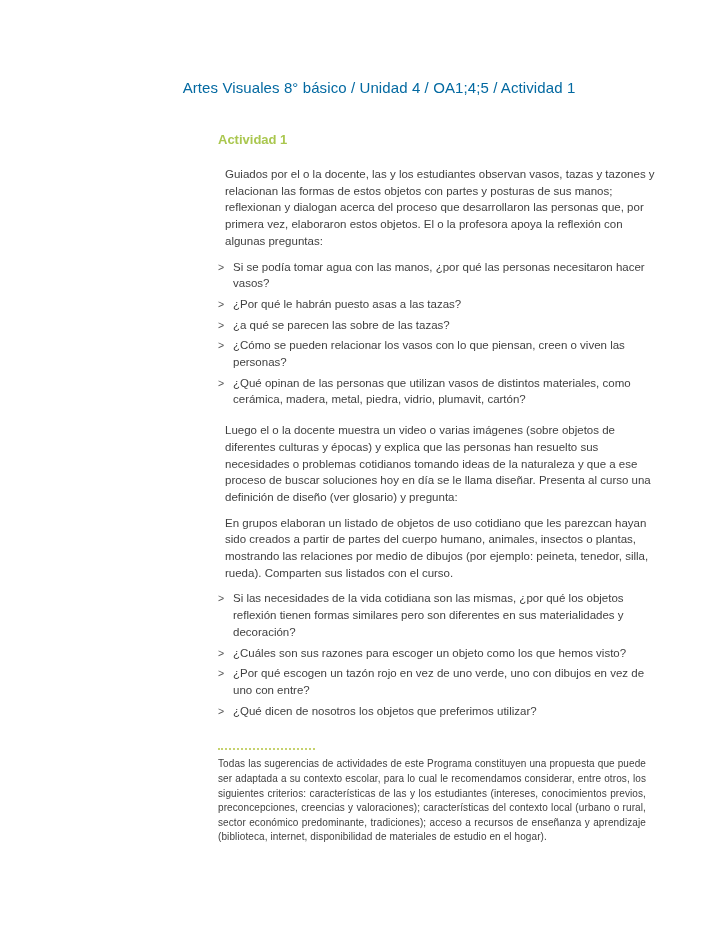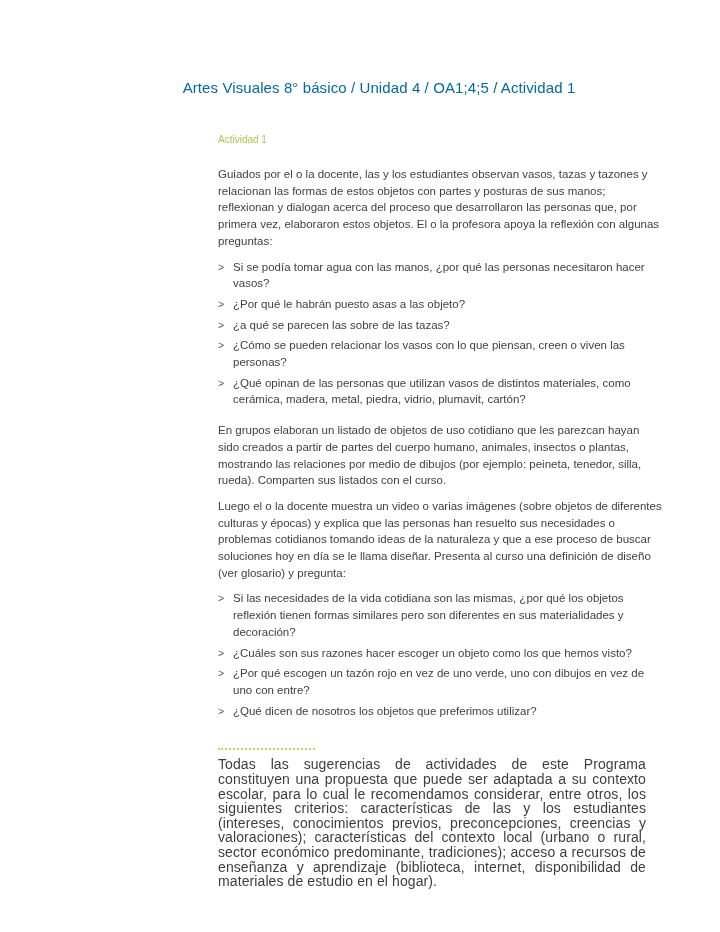--- a/index.html
+++ b/index.html
@@ -32,27 +32,27 @@
   .content {
     position: absolute;
     left: 218px;
     top: 133px;
     width: 444px;
     font-size: 11.5px;
     line-height: 16.7px;
   }
   .activity-heading {
     margin: 0 0 19px 0;
-    font-size: 10px;
-    font-weight: normal;
+    font-size: 13px;
+    font-weight: bold;
     line-height: 14px;
     color: #aac74f;
   }
   .body-par {
-    margin: 0 0 9px 0;
+    margin: 0 0 9px 7px;
     color: #3f3f3f;
   }
   .qlist {
     list-style: none;
     margin: 0 0 14px 0;
     padding: 0;
   }
   .qlist li {
     display: flex;
     align-items: flex-start;
@@ -74,21 +74,21 @@
   }
   .dotted-rule {
     width: 97px;
     height: 0;
     border-top: 2px dotted #c6d26e;
     margin-bottom: 7px;
   }
   .footnote-text {
     margin: 0;
     width: 428px;
-    font-size: 14px;
+    font-size: 10px;
     line-height: 14.6px;
     text-align: justify;
     color: #3e3e3e;
     letter-spacing: 0.1px;
   }
 </style>
 </head>
 <body>
 
 <div class="page">
@@ -101,48 +101,48 @@
 
     <p class="body-par">Guiados por el o la docente, las y los estudiantes observan vasos, tazas y tazones y relacionan las formas de estos objetos con partes y posturas de sus manos; reflexionan y dialogan acerca del proceso que desarrollaron las personas que, por primera vez, elaboraron estos objetos. El o la profesora apoya la reflexión con algunas preguntas:</p>
 
     <ul class="qlist">
       <li>
         <span class="bullet">&gt;</span>
         <span class="li-text">Si se podía tomar agua con las manos, ¿por qué las personas necesitaron hacer vasos?</span>
       </li>
       <li>
         <span class="bullet">&gt;</span>
-        <span class="li-text">¿Por qué le habrán puesto asas a las objeto?</span>
+        <span class="li-text">¿Por qué le habrán puesto asas a las tazas?</span>
       </li>
       <li>
         <span class="bullet">&gt;</span>
         <span class="li-text">¿a qué se parecen las sobre de las tazas?</span>
       </li>
       <li>
         <span class="bullet">&gt;</span>
         <span class="li-text">¿Cómo se pueden relacionar los vasos con lo que piensan, creen o viven las personas?</span>
       </li>
       <li>
         <span class="bullet">&gt;</span>
         <span class="li-text">¿Qué opinan de las personas que utilizan vasos de distintos materiales, como cerámica, madera, metal, piedra, vidrio, plumavit, cartón?</span>
       </li>
     </ul>
 
+    <p class="body-par">Luego el o la docente muestra un video o varias imágenes (sobre objetos de diferentes culturas y épocas) y explica que las personas han resuelto sus necesidades o problemas cotidianos tomando ideas de la naturaleza y que a ese proceso de buscar soluciones hoy en día se le llama diseñar. Presenta al curso una definición de diseño (ver glosario) y pregunta:</p>
+
     <p class="body-par">En grupos elaboran un listado de objetos de uso cotidiano que les parezcan hayan sido creados a partir de partes del cuerpo humano, animales, insectos o plantas, mostrando las relaciones por medio de dibujos (por ejemplo: peineta, tenedor, silla, rueda). Comparten sus listados con el curso.</p>
-
-    <p class="body-par">Luego el o la docente muestra un video o varias imágenes (sobre objetos de diferentes culturas y épocas) y explica que las personas han resuelto sus necesidades o problemas cotidianos tomando ideas de la naturaleza y que a ese proceso de buscar soluciones hoy en día se le llama diseñar. Presenta al curso una definición de diseño (ver glosario) y pregunta:</p>
 
     <ul class="qlist">
       <li>
         <span class="bullet">&gt;</span>
         <span class="li-text">Si las necesidades de la vida cotidiana son las mismas, ¿por qué los objetos reflexión tienen formas similares pero son diferentes en sus materialidades y decoración?</span>
       </li>
       <li>
         <span class="bullet">&gt;</span>
-        <span class="li-text">¿Cuáles son sus razones hacer escoger un objeto como los que hemos visto?</span>
+        <span class="li-text">¿Cuáles son sus razones para escoger un objeto como los que hemos visto?</span>
       </li>
       <li>
         <span class="bullet">&gt;</span>
         <span class="li-text">¿Por qué escogen un tazón rojo en vez de uno verde, uno con dibujos en vez de uno con entre?</span>
       </li>
       <li>
         <span class="bullet">&gt;</span>
         <span class="li-text">¿Qué dicen de nosotros los objetos que preferimos utilizar?</span>
       </li>
     </ul>

